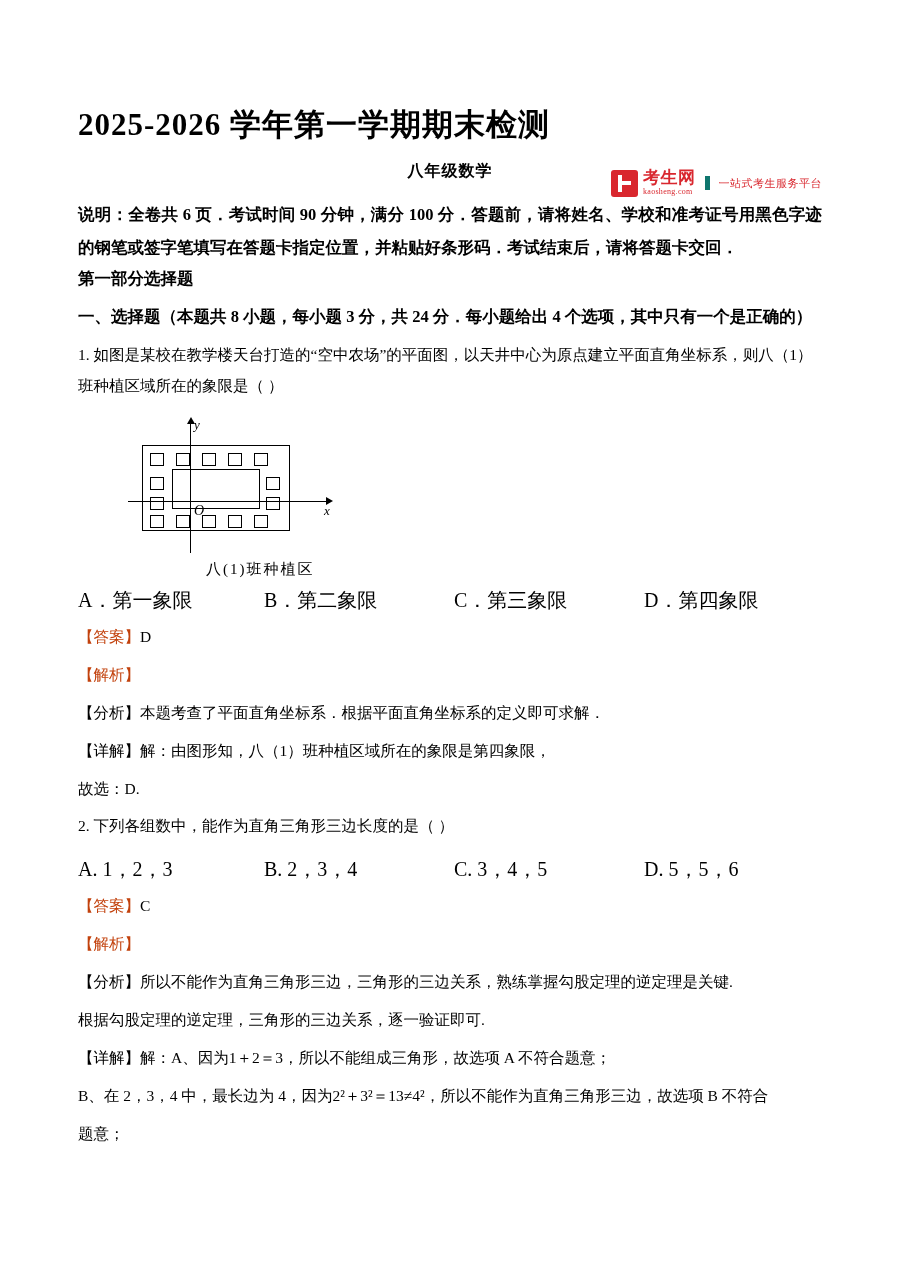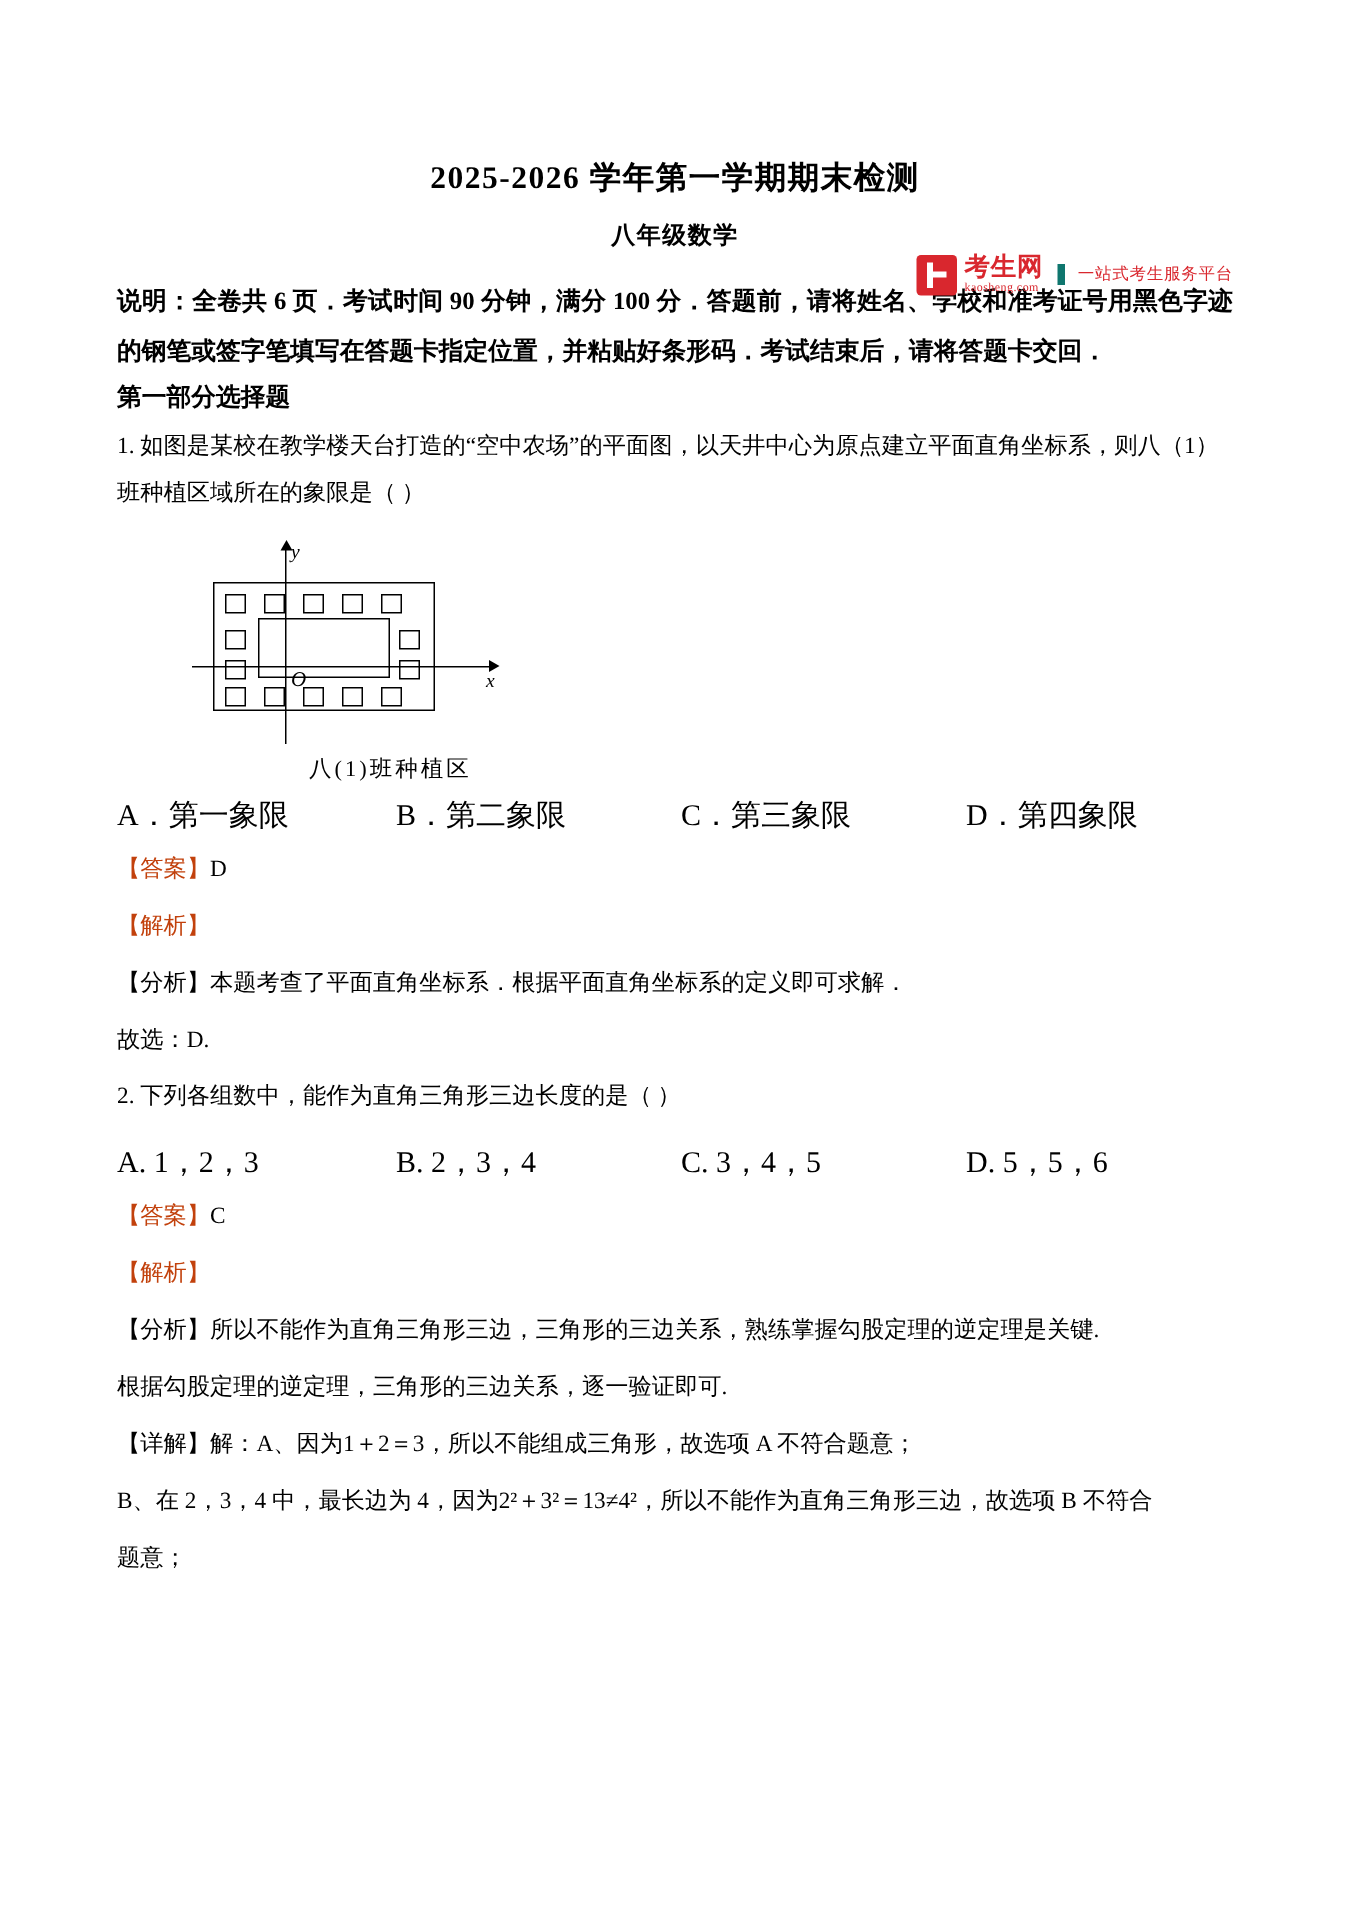--- a/index.html
+++ b/index.html
@@ -82,22 +82,22 @@
     font-size: 11px;
     color: #d9272e;
     border-left: 5px solid #0f766e;
     padding-left: 9px;
     line-height: 14px;
     letter-spacing: 0.5px;
   }
 
   
   .doc-title {
-    text-align: center;
-    font-size: 21px;
+    text-align: left;
+    font-size: 31px;
     font-weight: bold;
     margin-top: 104px;
     letter-spacing: 1px;
   }
   .doc-subtitle {
     text-align: center;
     font-size: 16px;
     font-weight: bold;
     margin-top: 15px;
     letter-spacing: 1px;
@@ -229,20 +229,21 @@
     <div class="logo-tagline">一站式考生服务平台</div>
   </div>
 
   <div class="doc-title">2025-2026 学年第一学期期末检测</div>
   <div class="doc-subtitle">八年级数学</div>
 
   <p class="para bold note">说明：全卷共 6 页．考试时间 90 分钟，满分 100 分．答题前，请将姓名、学校和准考证号用黑色字迹的钢笔或签字笔填写在答题卡指定位置，并粘贴好条形码．考试结束后，请将答题卡交回．</p>
 
   <div class="section-title">第一部分选择题</div>
 
+  <p class="para bold q-head">一、选择题（本题共 8 小题，每小题 3 分，共 24 分．每小题给出 4 个选项，其中只有一个是正确的）</p>
 
   <p class="q-body">1. 如图是某校在教学楼天台打造的“空中农场”的平面图，以天井中心为原点建立平面直角坐标系，则八（1）班种植区域所在的象限是（    ）</p>
 
   <div class="figure">
     <div class="axis-x"></div>
     <div class="axis-y"></div>
     <div class="arrow-x"></div>
     <div class="arrow-y"></div>
     <div class="lbl-y">y</div>
     <div class="lbl-x">x</div>
@@ -275,20 +276,21 @@
     <span class="o2">B．第二象限</span>
     <span class="o3">C．第三象限</span>
     <span>D．第四象限</span>
   </div>
 
   <div class="ans-line">
     <span class="blue">【答案】</span><span>D</span>
   </div>
   <div class="ans-line blue">【解析】</div>
   <div class="ans-line">【分析】本题考查了平面直角坐标系．根据平面直角坐标系的定义即可求解．</div>
+  <div class="ans-line">【详解】解：由图形知，八（1）班种植区域所在的象限是第四象限，</div>
   <div class="ans-line">故选：D.</div>
 
   <p class="q-body">2. 下列各组数中，能作为直角三角形三边长度的是（    ）</p>
 
   <div class="opts">
     <span class="o1">A. 1，2，3</span>
     <span class="o2">B. 2，3，4</span>
     <span class="o3">C. 3，4，5</span>
     <span>D. 5，5，6</span>
   </div>

